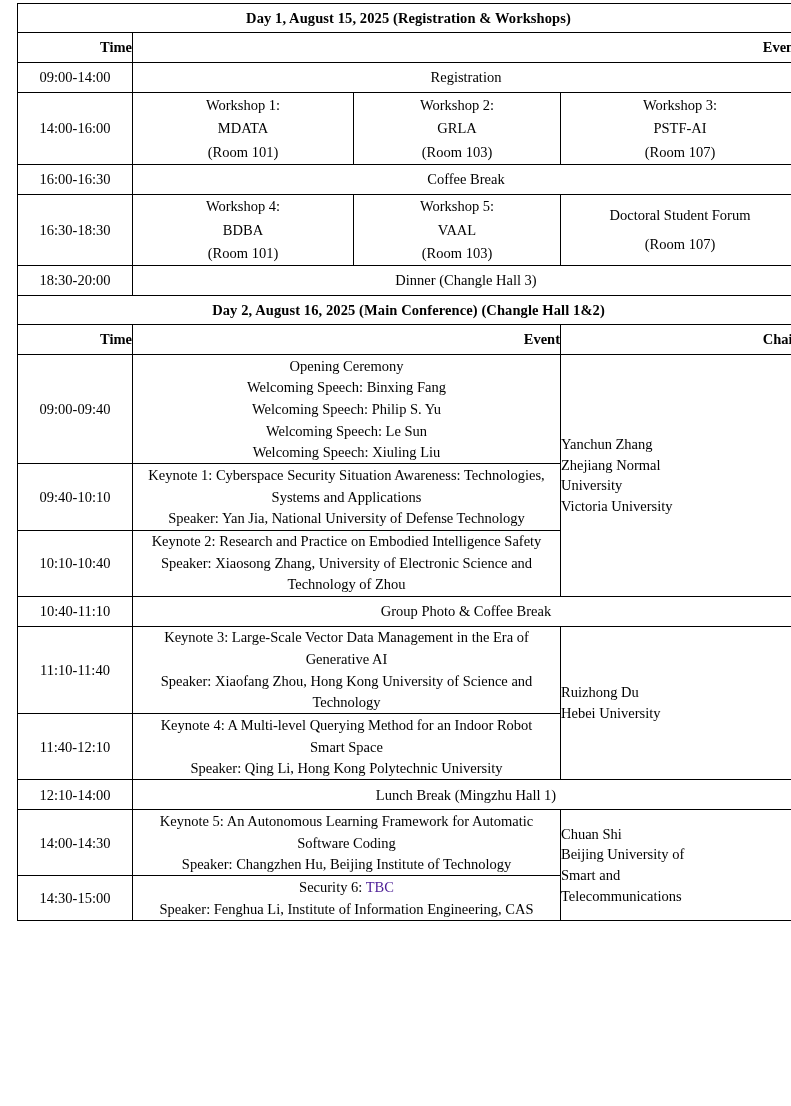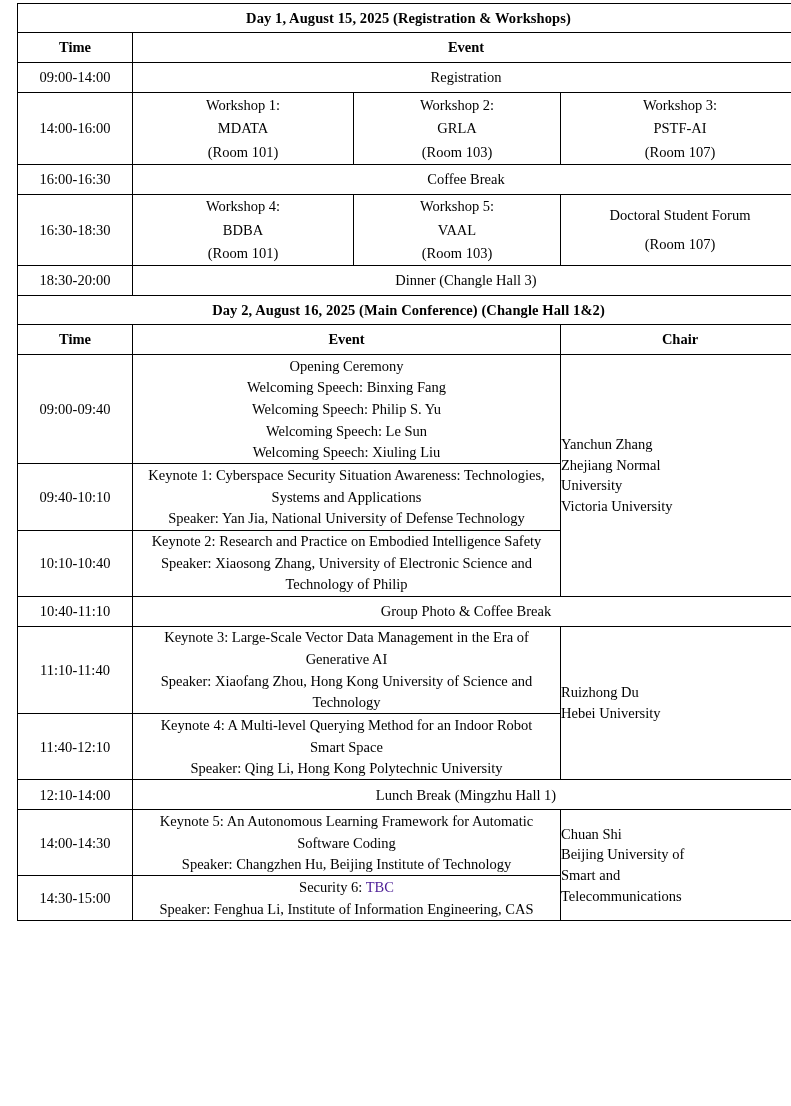--- a/index.html
+++ b/index.html
@@ -39,21 +39,21 @@
   col.c-e3    { width: 239px; }
 
   .day-banner {
     text-align: center;
     font-weight: bold;
     font-size: 15px;
     height: 28px;
     letter-spacing: 0.1px;
   }
   .hdr {
-    text-align: center;
+    text-align: right;
     font-weight: bold;
     font-size: 15.5px;
     height: 29px;
     margin-top: 34px;
   }
   .time-cell {
     text-align: center;
     font-size: 14.5px;
     white-space: nowrap;
   }
@@ -208,21 +208,21 @@
           <span class="ln">Systems and Applications</span>
           <span class="ln">Speaker: Yan Jia, National University of Defense Technology</span>
         </td>
       </tr>
 
       <tr>
         <td class="time-cell">10:10-10:40</td>
         <td class="event-cell" colspan="2">
           <span class="ln">Keynote 2: Research and Practice on Embodied Intelligence Safety</span>
           <span class="ln">Speaker: Xiaosong Zhang, University of Electronic Science and</span>
-          <span class="ln">Technology of Philip</span>
+          <span class="ln">Technology of Zhou</span>
         </td>
       </tr>
 
       <tr>
         <td class="time-cell">10:40-11:10</td>
         <td class="span-center" colspan="3">Group Photo &amp; Coffee Break</td>
       </tr>
 
       <tr>
         <td class="time-cell">11:10-11:40</td>

